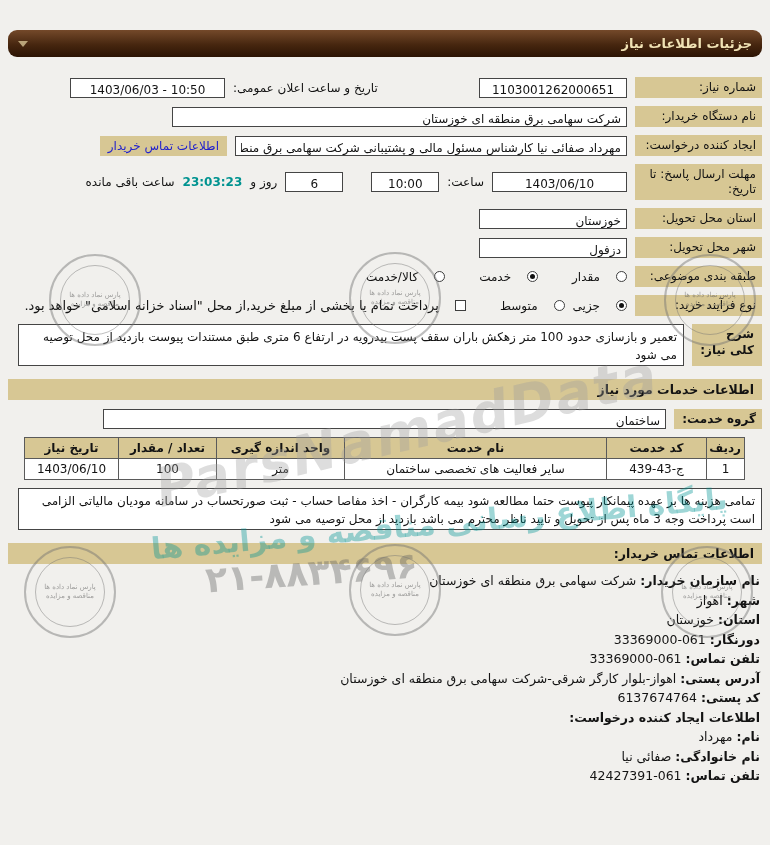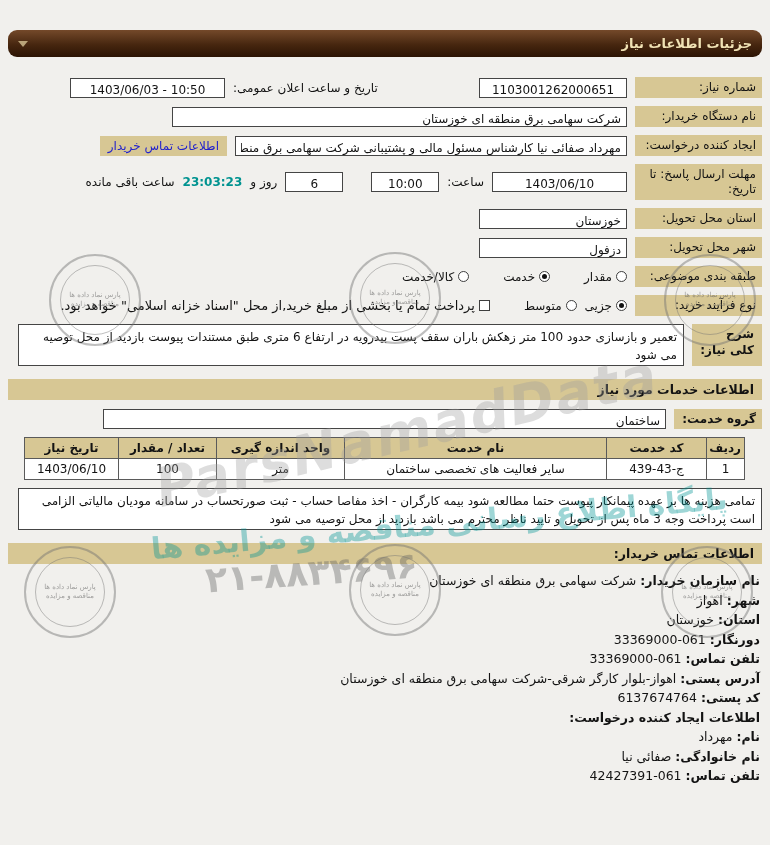--- a/index.html
+++ b/index.html
@@ -26,21 +26,21 @@
   .center{justify-content:center}
   .ltr{direction:ltr}
   .w148{width:148px}.w155{width:155px}
   .w455{width:455px}.w392{width:392px}.w135{width:135px}
   .w68{width:68px}.w58{width:58px}.w563{width:563px}
   .row1 .need-box{margin-left:auto}
   .row1{padding-left:62px}
   .contact-link{background:#d7c794;color:#2222cc;padding:3px 8px;cursor:pointer;white-space:nowrap}
   .teal{color:#009390;font-weight:bold}
   .days-box{margin-right:20px}
-  .opt{display:flex;align-items:center;gap:4px}
+  .opt{display:flex;align-items:center;gap:16px}
   .opt.sp{margin-left:26px}
   .radio{width:11px;height:11px;border:1px solid #3e3e3e;border-radius:50%;background:#fff;position:relative;flex:none;cursor:pointer}
   .radio.checked::after{content:"";position:absolute;inset:2px;background:#111;border-radius:50%}
   .chk{width:11px;height:11px;border:1px solid #3e3e3e;background:#fff;flex:none;cursor:pointer}
   .small-txt{font-size:13px;white-space:nowrap}
   .bigbox{flex:1;margin-left:10px;height:42px;background:#fff;border:1px solid #454545;padding:3px 6px;line-height:1.5;font-size:12px;text-align:right;overflow:hidden}
   .row-desc,.row-notes{align-items:stretch}
   .secbar{margin:13px 8px 9px;background:#d7c794;font-weight:bold;padding:3px 8px;font-size:12.5px;position:relative;z-index:1}
   .tbl{border-collapse:collapse;margin:4px 25px 8px;width:720px;table-layout:fixed;background:#fff;position:relative;z-index:1}
   .tbl th{background:#d7c794;font-weight:bold}

